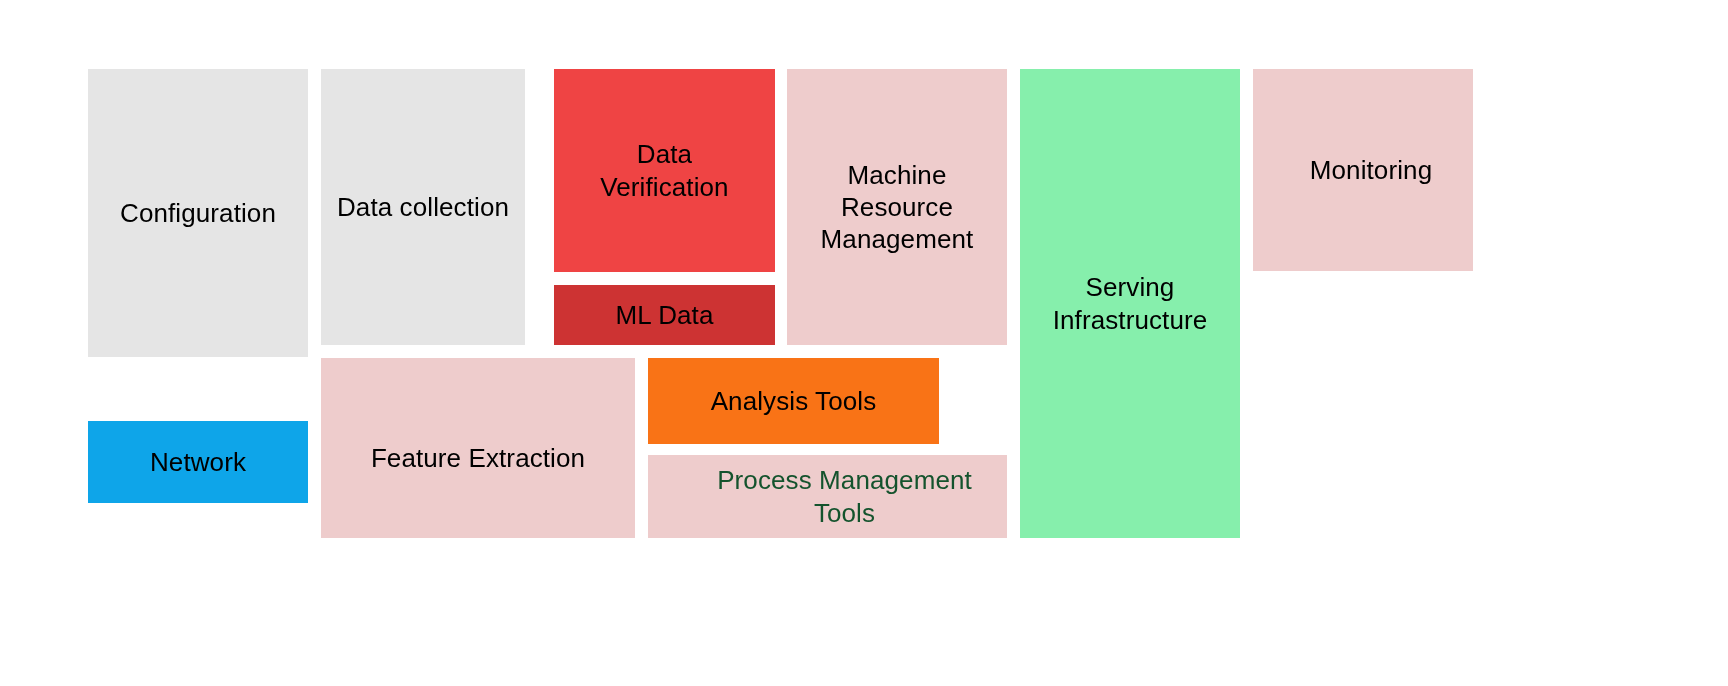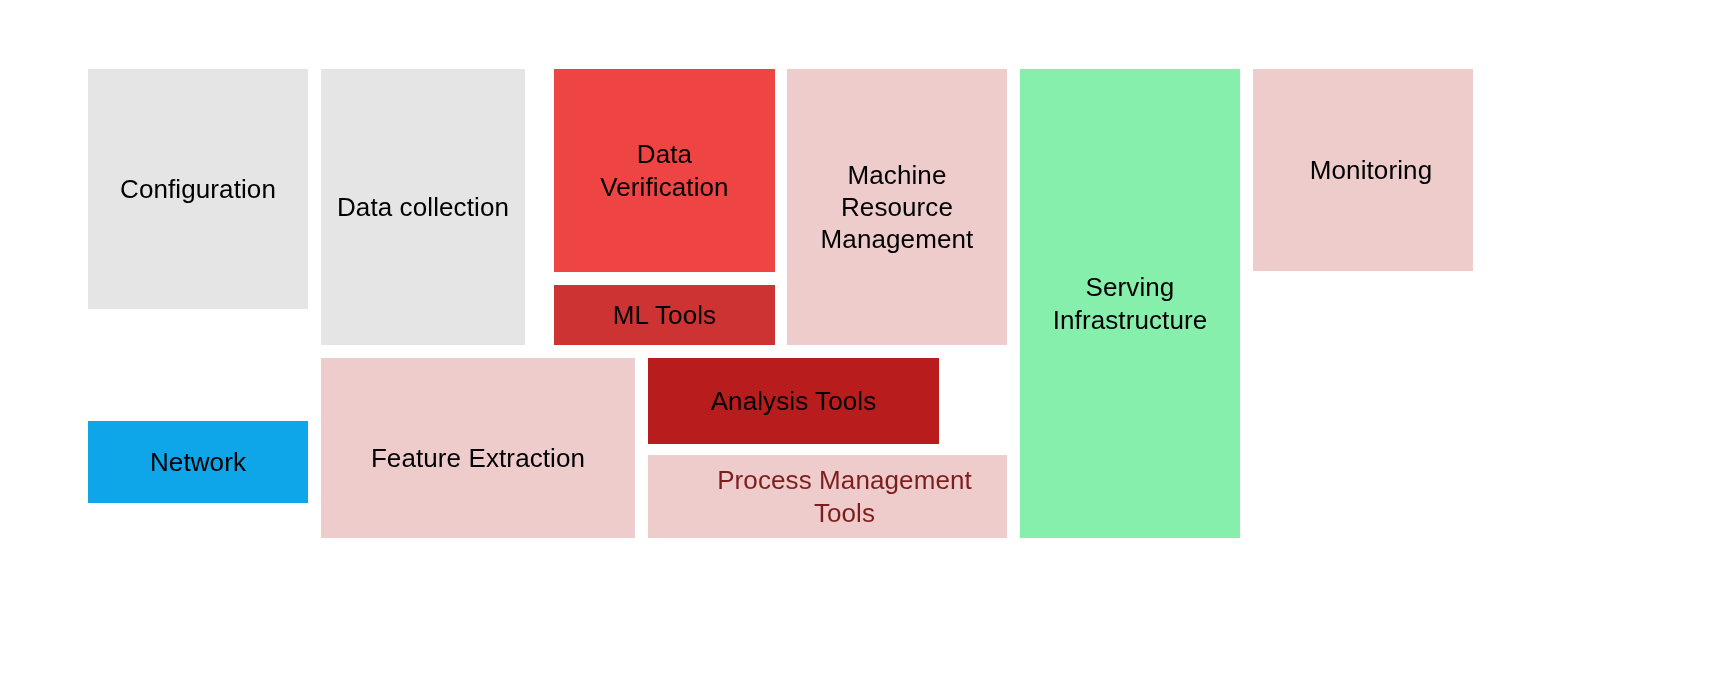--- a/index.html
+++ b/index.html
@@ -40,29 +40,29 @@
   .tile-label {
     display: block;
     max-width: 100%;
     white-space: pre-line;
   }
 </style>
 </head>
 <body>
 
 <div id="treemap" style="background: rgb(255, 255, 255);">
-    <div class="tile" style="left: 88px; top: 69px; width: 220px; height: 240px; background: rgb(229, 229, 229);"><span class="tile-label" style="color: rgb(0, 0, 0);">Configuration</span></div>
+    <div class="tile" style="left: 88px; top: 69px; width: 220px; height: 288px; background: rgb(229, 229, 229);"><span class="tile-label" style="color: rgb(0, 0, 0);">Configuration</span></div>
     <div class="tile" style="left: 88px; top: 421px; width: 220px; height: 82px; background: #0ea5e9;"><span class="tile-label" style="color: rgb(0, 0, 0);">Network</span></div>
     <div class="tile" style="left: 321px; top: 69px; width: 204px; height: 276px; background: rgb(229, 229, 229);"><span class="tile-label" style="color: rgb(0, 0, 0);">Data collection</span></div>
     <div class="tile" style="left: 554px; top: 69px; width: 221px; height: 203px; background: #ef4444;"><span class="tile-label" style="color: rgb(0, 0, 0);">Data
 Verification</span></div>
-    <div class="tile" style="left: 554px; top: 285px; width: 221px; height: 60px; background: rgb(205, 51, 51);"><span class="tile-label" style="color: rgb(0, 0, 0);">ML Tools</span></div>
+    <div class="tile" style="left: 554px; top: 285px; width: 221px; height: 60px; background: rgb(205, 51, 51);"><span class="tile-label" style="color: rgb(0, 0, 0);">ML Data</span></div>
     <div class="tile" style="left: 787px; top: 69px; width: 220px; height: 276px; background: rgb(238, 204, 204);"><span class="tile-label" style="color: rgb(0, 0, 0);">Machine
 Resource
 Management</span></div>
     <div class="tile" style="left: 321px; top: 358px; width: 314px; height: 180px; background: rgb(238, 204, 204);"><span class="tile-label" style="color: rgb(0, 0, 0); margin-top: 21px;">Feature Extraction</span></div>
-    <div class="tile" style="left: 648px; top: 358px; width: 291px; height: 86px; background: #b91c1c;"><span class="tile-label" style="color: rgb(0, 0, 0);">Analysis Tools</span></div>
-    <div class="tile" style="left: 648px; top: 455px; width: 359px; height: 83px; background: rgb(238, 204, 204);"><span class="tile-label" style="color: #7f1d1d; margin-left: 34px;">Process Management
+    <div class="tile" style="left: 648px; top: 358px; width: 291px; height: 86px; background: #f97316;"><span class="tile-label" style="color: rgb(0, 0, 0);">Analysis Tools</span></div>
+    <div class="tile" style="left: 648px; top: 455px; width: 359px; height: 83px; background: rgb(238, 204, 204);"><span class="tile-label" style="color: #14532d; margin-left: 34px;">Process Management
 Tools</span></div>
     <div class="tile" style="left: 1020px; top: 69px; width: 220px; height: 469px; background: #86efac;"><span class="tile-label" style="color: rgb(0, 0, 0);">Serving
 Infrastructure</span></div>
     <div class="tile" style="left: 1253px; top: 69px; width: 220px; height: 202px; background: rgb(238, 204, 204); padding-left: 22px;"><span class="tile-label" style="color: rgb(0, 0, 0);">Monitoring</span></div>
   </div>
 
 </body></html>

